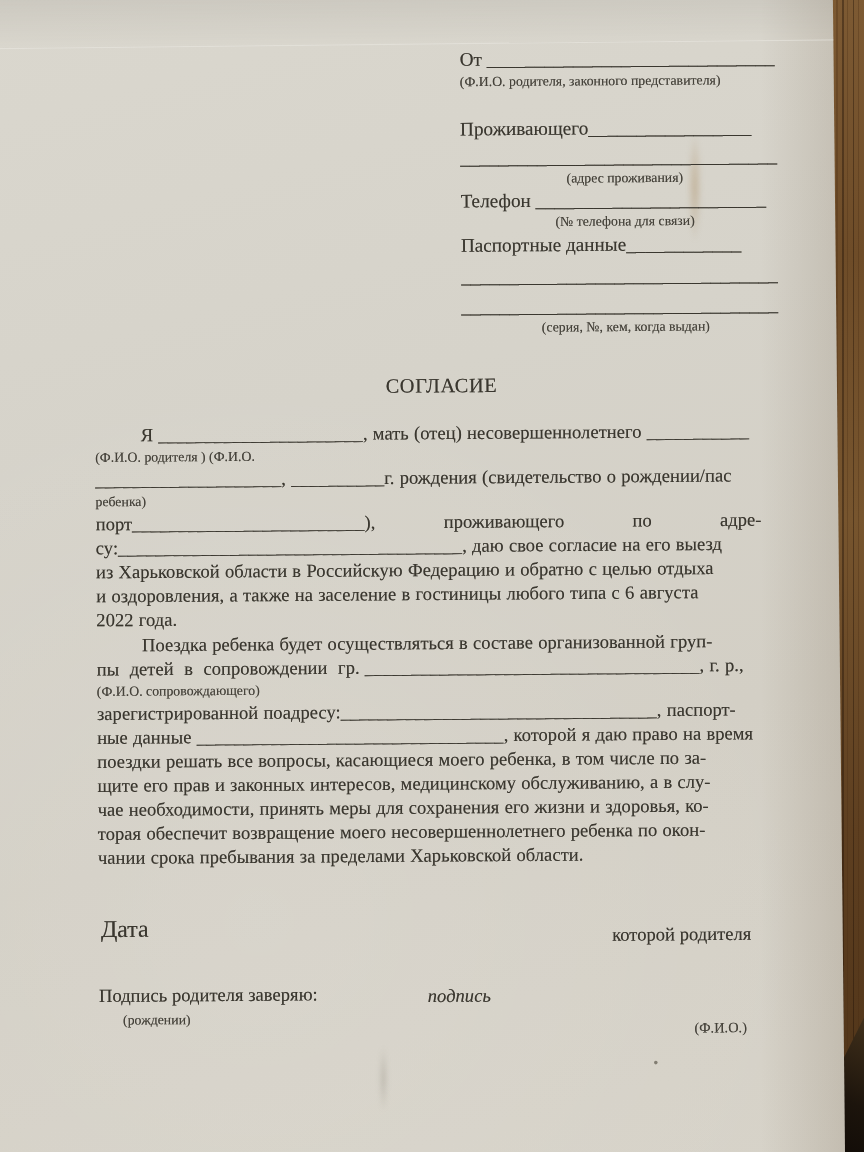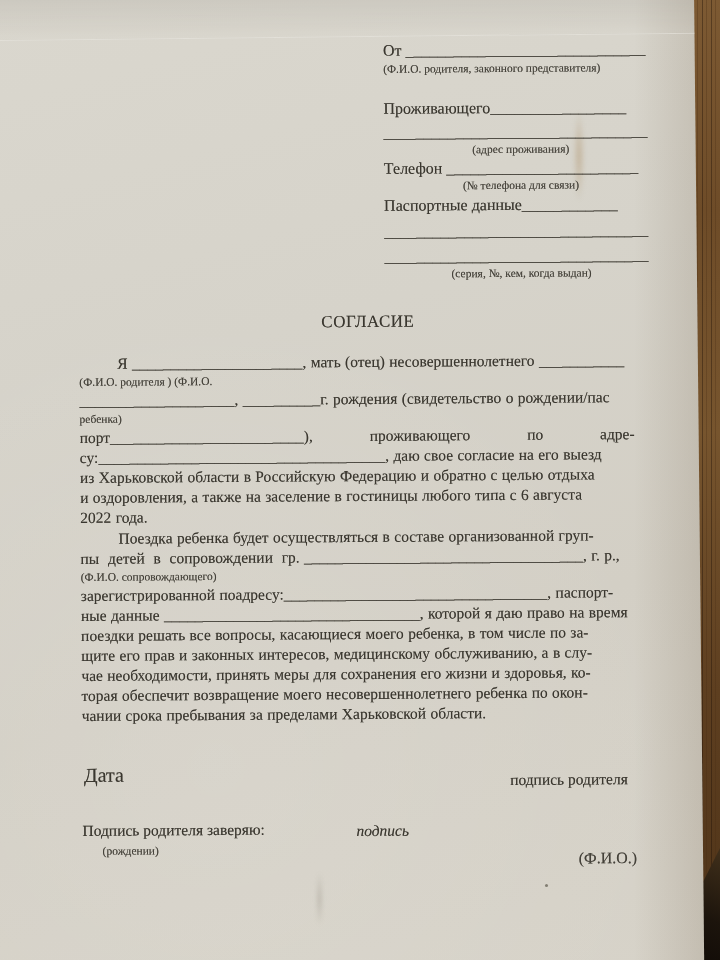--- a/index.html
+++ b/index.html
@@ -63,21 +63,21 @@
   .p1{top:352px;} .p2{top:527px;}
   .l{font-size:15.5px;line-height:20px;white-space:pre;word-spacing:0.5px;}
   .cap{font-size:11.5px;line-height:16px;margin-bottom:1px;color:#45423a;white-space:pre;}
   .indent{padding-left:38px;}
   .f-item{position:absolute;font-size:15.5px;}
   .f-date{left:82px;top:762px;font-size:20px;}
   .f-psign{left:508px;top:772px;}
   .f-cert{left:80px;top:820px;}
   .f-sign{left:354px;top:822px;font-style:italic;}
   .f-pos{left:100px;top:843px;font-size:11.5px;color:#45423a;}
-  .f-fio{left:576px;top:851px;font-size:16px;color:#45423a;}
+  .f-fio{left:576px;top:851px;font-size:12px;color:#45423a;}
 </style>
 </head>
 <body>
 
 <div class="scene">
 
   <div class="corner-shadow"></div>
 
   <div class="paper">
     <div class="top-sheet"></div>
@@ -122,21 +122,21 @@
         <div class="l">зарегистрированной поадресу:__________________________________, паспорт-</div>
         <div class="l">ные данные _________________________________, которой я даю право на время</div>
         <div class="l">поездки решать все вопросы, касающиеся моего ребенка, в том числе по за-</div>
         <div class="l">щите его прав и законных интересов, медицинскому обслуживанию, а в слу-</div>
         <div class="l">чае необходимости, принять меры для сохранения его жизни и здоровья, ко-</div>
         <div class="l">торая обеспечит возвращение моего несовершеннолетнего ребенка по окон-</div>
         <div class="l">чании срока пребывания за пределами Харьковской области.</div>
       </div>
 
       <div class="f-item f-date">Дата</div>
-      <div class="f-item f-psign">подпись родителя</div>
+      <div class="f-item f-psign">которой родителя</div>
       <div class="f-item f-cert">Подпись родителя заверяю:</div>
       <div class="f-item f-sign">подпись</div>
       <div class="f-item f-pos">(рождении)</div>
       <div class="f-item f-fio">(Ф.И.О.)</div>
 
     </div>
   </div>
 </div>
 
 </body></html>

